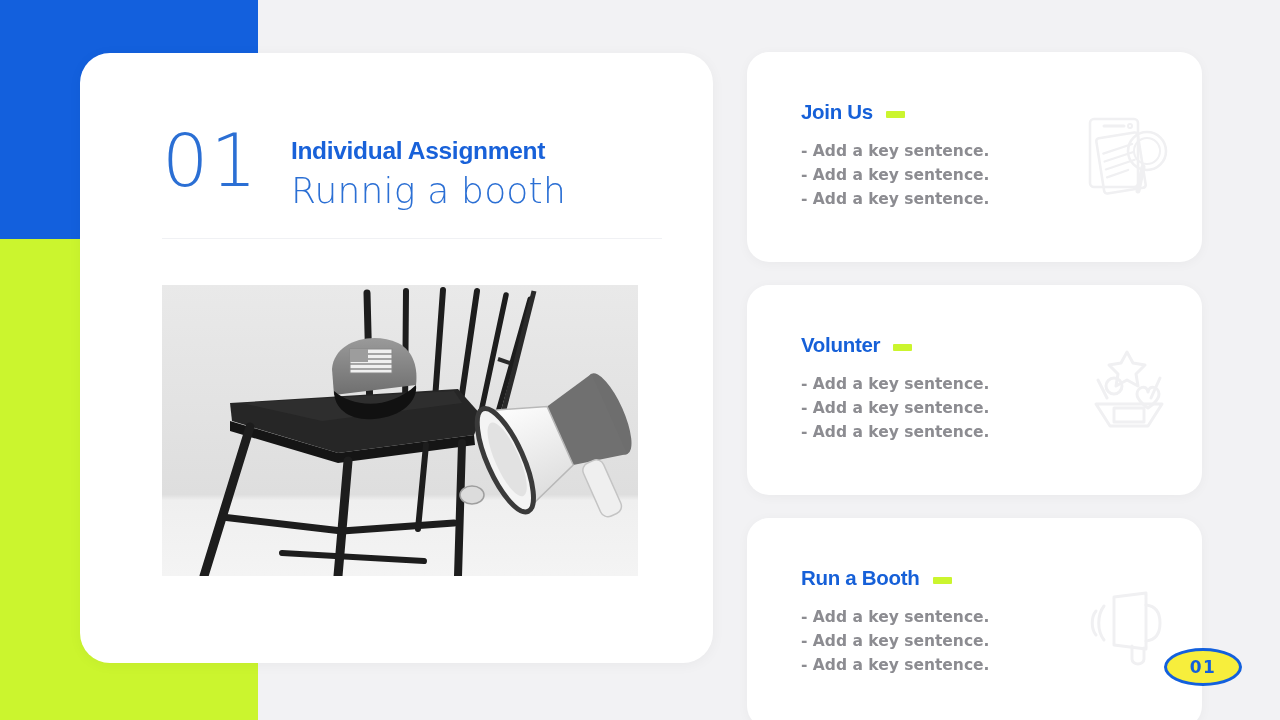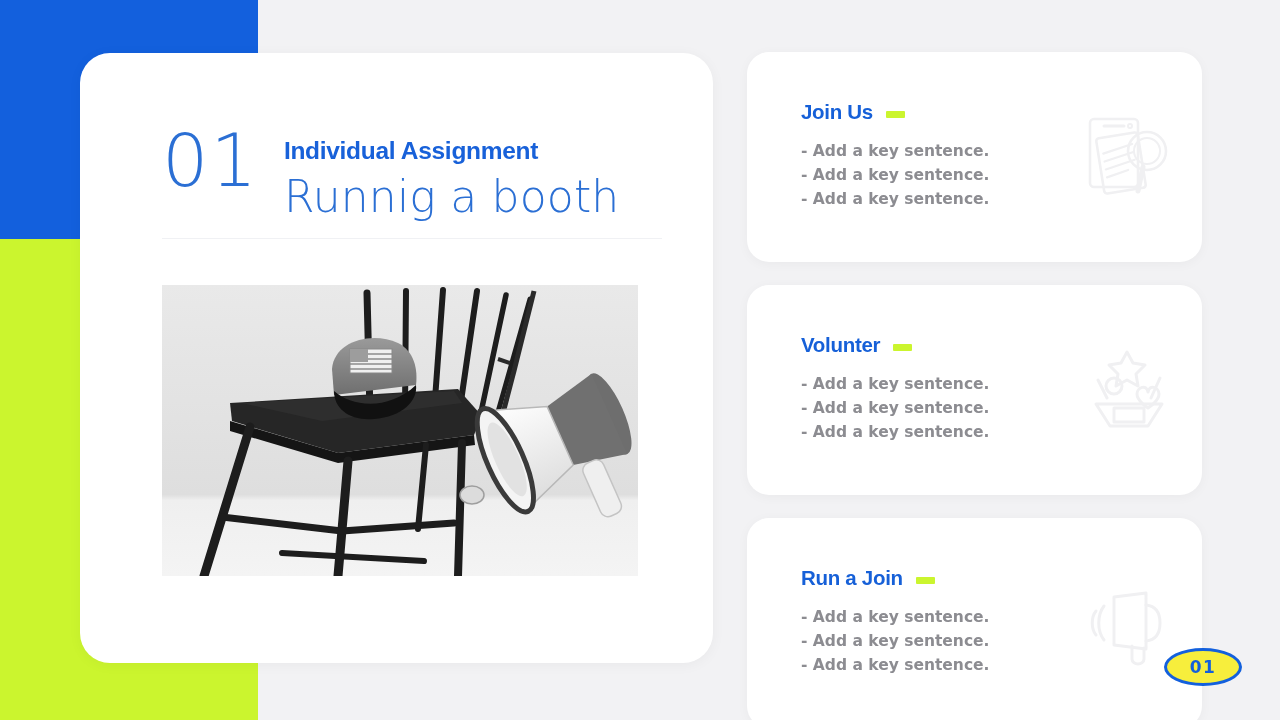--- a/index.html
+++ b/index.html
@@ -27,27 +27,27 @@
     background:#ffffff; border-radius:30px;
     box-shadow:0 2px 14px rgba(0,0,0,.045);
   }
 
   
   #title-row { position:absolute; left:82px; top:73px; display:flex; align-items:flex-start; }
   #slide-number {
     font-size:73px; line-height:.97; font-weight:200; color:#2b6fd4;
     letter-spacing:2px; font-family:"DejaVu Sans", sans-serif;
   }
-  #title-texts { margin-left:25px; padding-top:12px; }
+  #title-texts { margin-left:32px; padding-top:12px; }
   #eyebrow {
     font-size:24.5px; font-weight:bold; color:#1861d9; letter-spacing:-.3px;
     line-height:1.1;
   }
   #headline {
-    font-size:44px; font-weight:200; color:#2b6fd4; letter-spacing:.2px;
+    font-size:36px; font-weight:200; color:#2b6fd4; letter-spacing:.2px;
     line-height:1.35; margin-top:2px; font-family:"DejaVu Sans", sans-serif;
   }
   #title-divider {
     position:absolute; left:82px; top:185px; width:500px; height:1px;
     background:#f0f1f4;
   }
 
   
   #photo-frame {
     position:absolute; left:82px; top:232px; width:476px; height:291px;
@@ -233,21 +233,21 @@
         <path d="M18 34 L27 52"></path>
         <path d="M80 32 L71 52"></path>
         <path d="M16 58 L30 80 L68 80 L82 58 Z"></path>
         <rect x="34" y="62" width="30" height="14"></rect>
       </svg>
     </div>
   </div>
 
   <div class="info-card">
     <div class="card-head">
-      <span class="card-title">Run a Join</span>
+      <span class="card-title">Run a Booth</span>
       <span class="title-dash"></span>
     </div>
     <div class="card-lines">
       <div class="card-line">- Add a key sentence.</div>
       <div class="card-line">- Add a key sentence.</div>
       <div class="card-line">- Add a key sentence.</div>
     </div>
     <div class="card-icon">
       <svg viewBox="0 0 96 88" fill="none" stroke="#f0f0f2" stroke-width="3" stroke-linecap="round" stroke-linejoin="round">
         <path d="M16 32 c-5 6 -5 18 0 24"></path>

